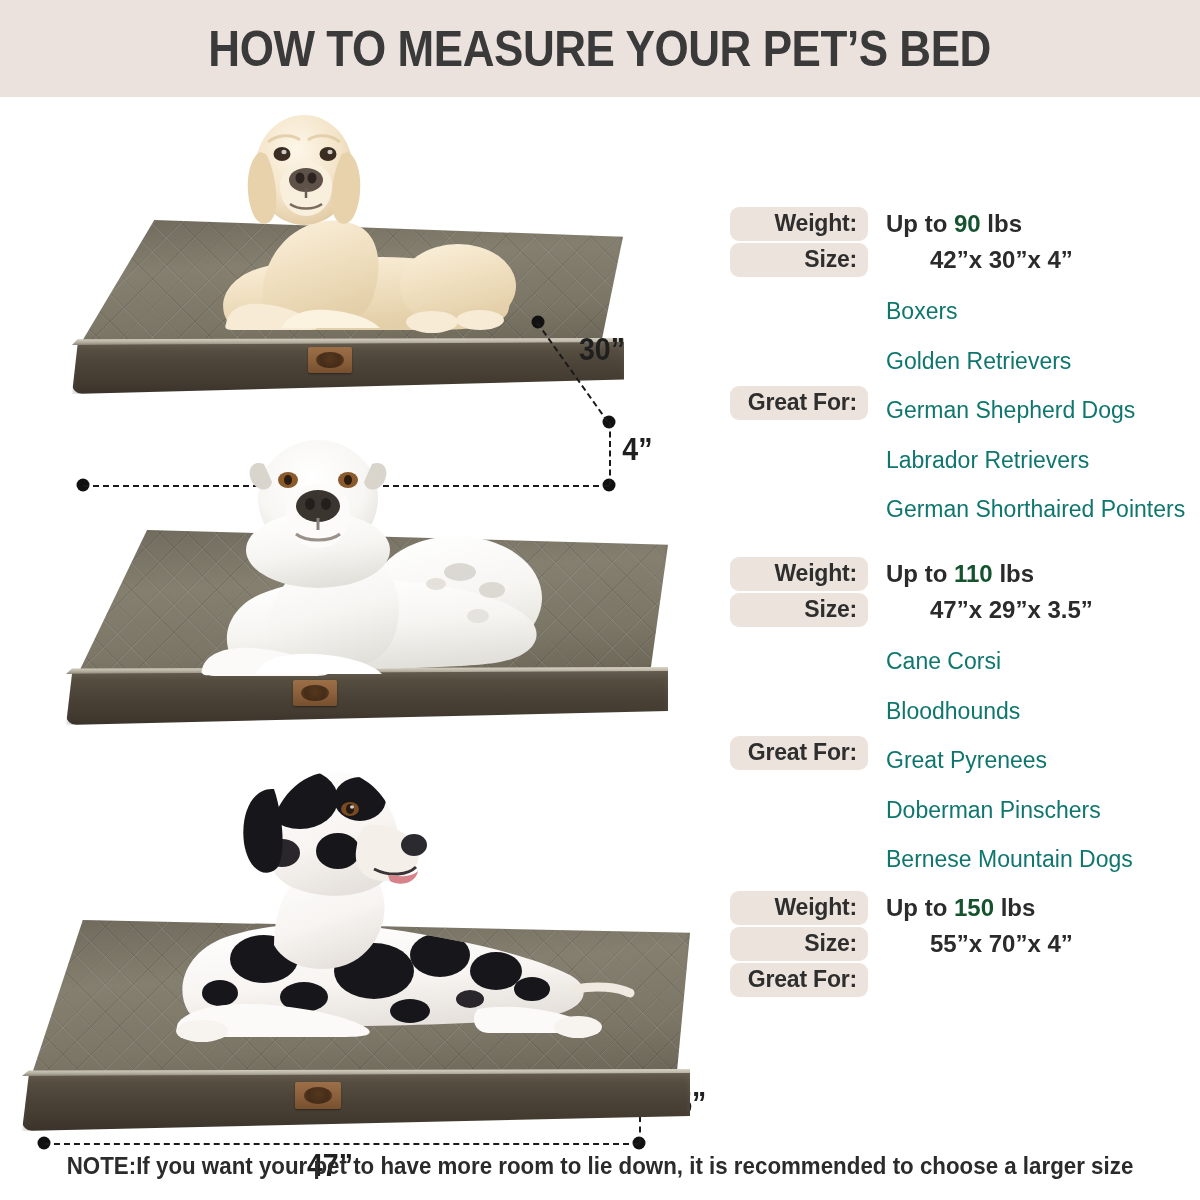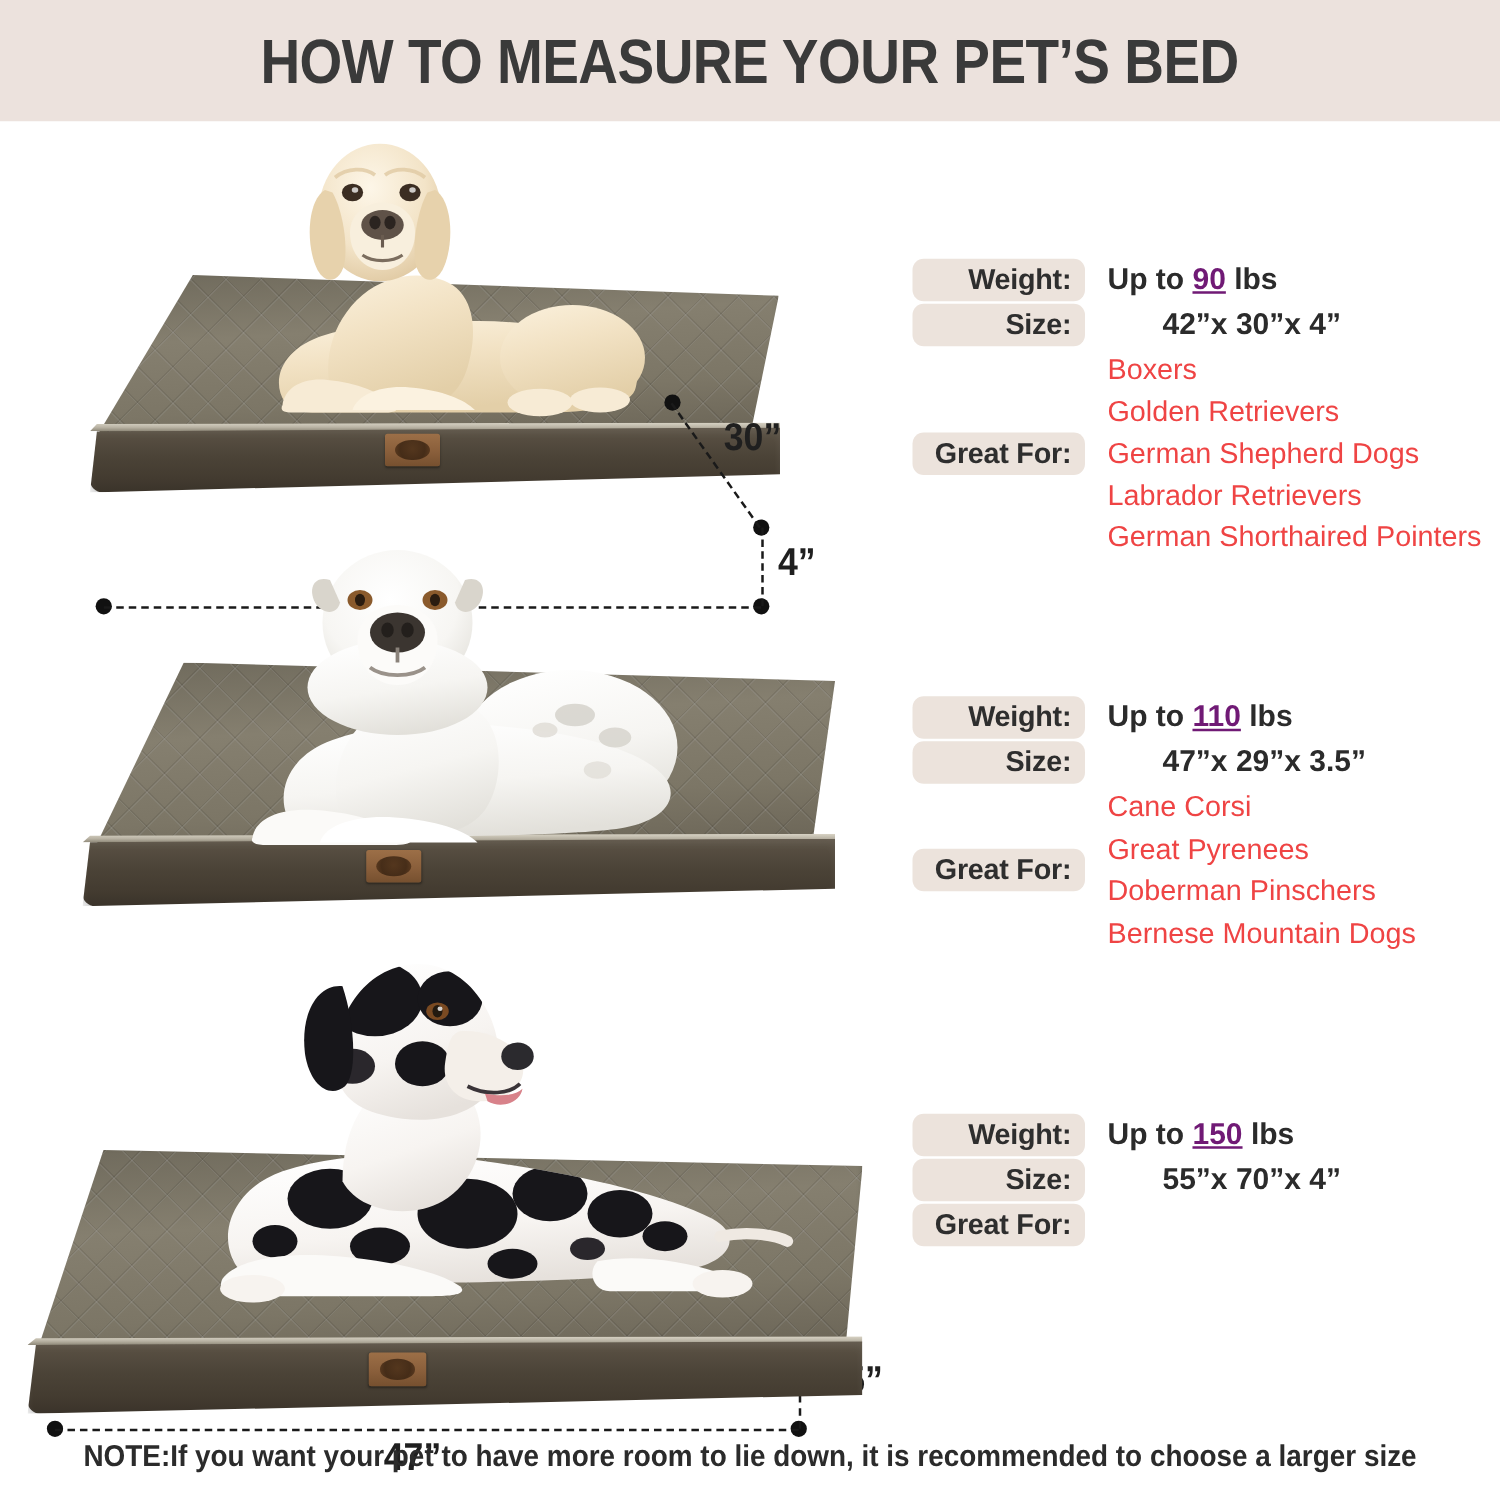--- a/index.html
+++ b/index.html
@@ -164,31 +164,32 @@
     letter-spacing: -0.2px;
   }
   .val {
     padding-left: 18px;
     font-size: 24px;
     color: #2b2b2b;
     font-weight: bold;
     line-height: 1.32;
     white-space: nowrap;
   }
-  .val .accent { color: #701a75; font-weight: bold; text-decoration: underline; }
+  .val .accent { color: #14532d; font-weight: bold; }
   .val.size-val { font-weight: bold; letter-spacing: 0px; margin-left: 44px; }
   .breed-list {
     padding-left: 18px;
     line-height: 1.46;
   }
   .breed-item {
     font-size: 23px;
-    color: #ef4444;
+    color: #0f766e;
     white-space: nowrap;
     font-weight: normal;
+    margin-top: 16px;
   }
 
   
   .footer-note {
     position: absolute;
     left: 0;
     top: 1152px;
     width: 1200px;
     text-align: center;
     font-family: "Liberation Sans Narrow", "Liberation Sans", sans-serif;
@@ -413,20 +414,21 @@
       </div>
     </div>
     <div class="info-row">
       <div class="chip">Size:</div>
       <div class="val size-val">47”x 29”x 3.5”</div>
     </div>
     <div class="info-row">
       <div class="chip">Great For:</div>
       <div class="breed-list">
         <div class="breed-item">Cane Corsi</div>
+        <div class="breed-item">Bloodhounds</div>
         <div class="breed-item">Great Pyrenees</div>
         <div class="breed-item">Doberman Pinschers</div>
         <div class="breed-item">Bernese Mountain Dogs</div>
       </div>
     </div>
   </div>
 </div>
 
 <div class="section" id="section-2">
 

